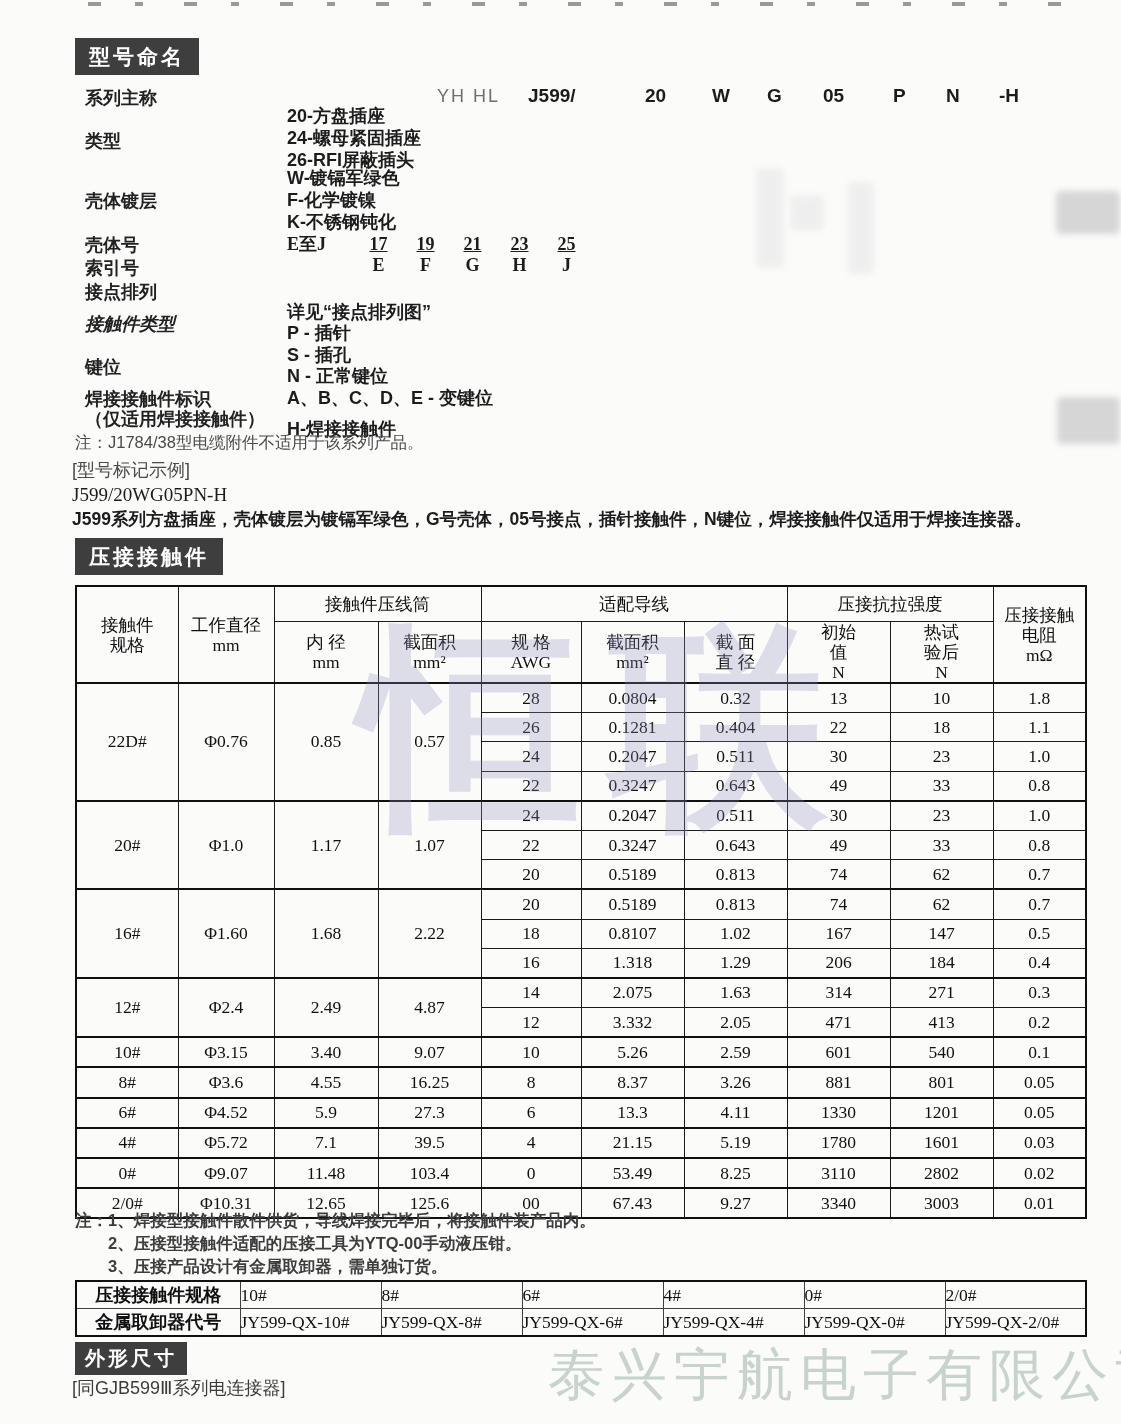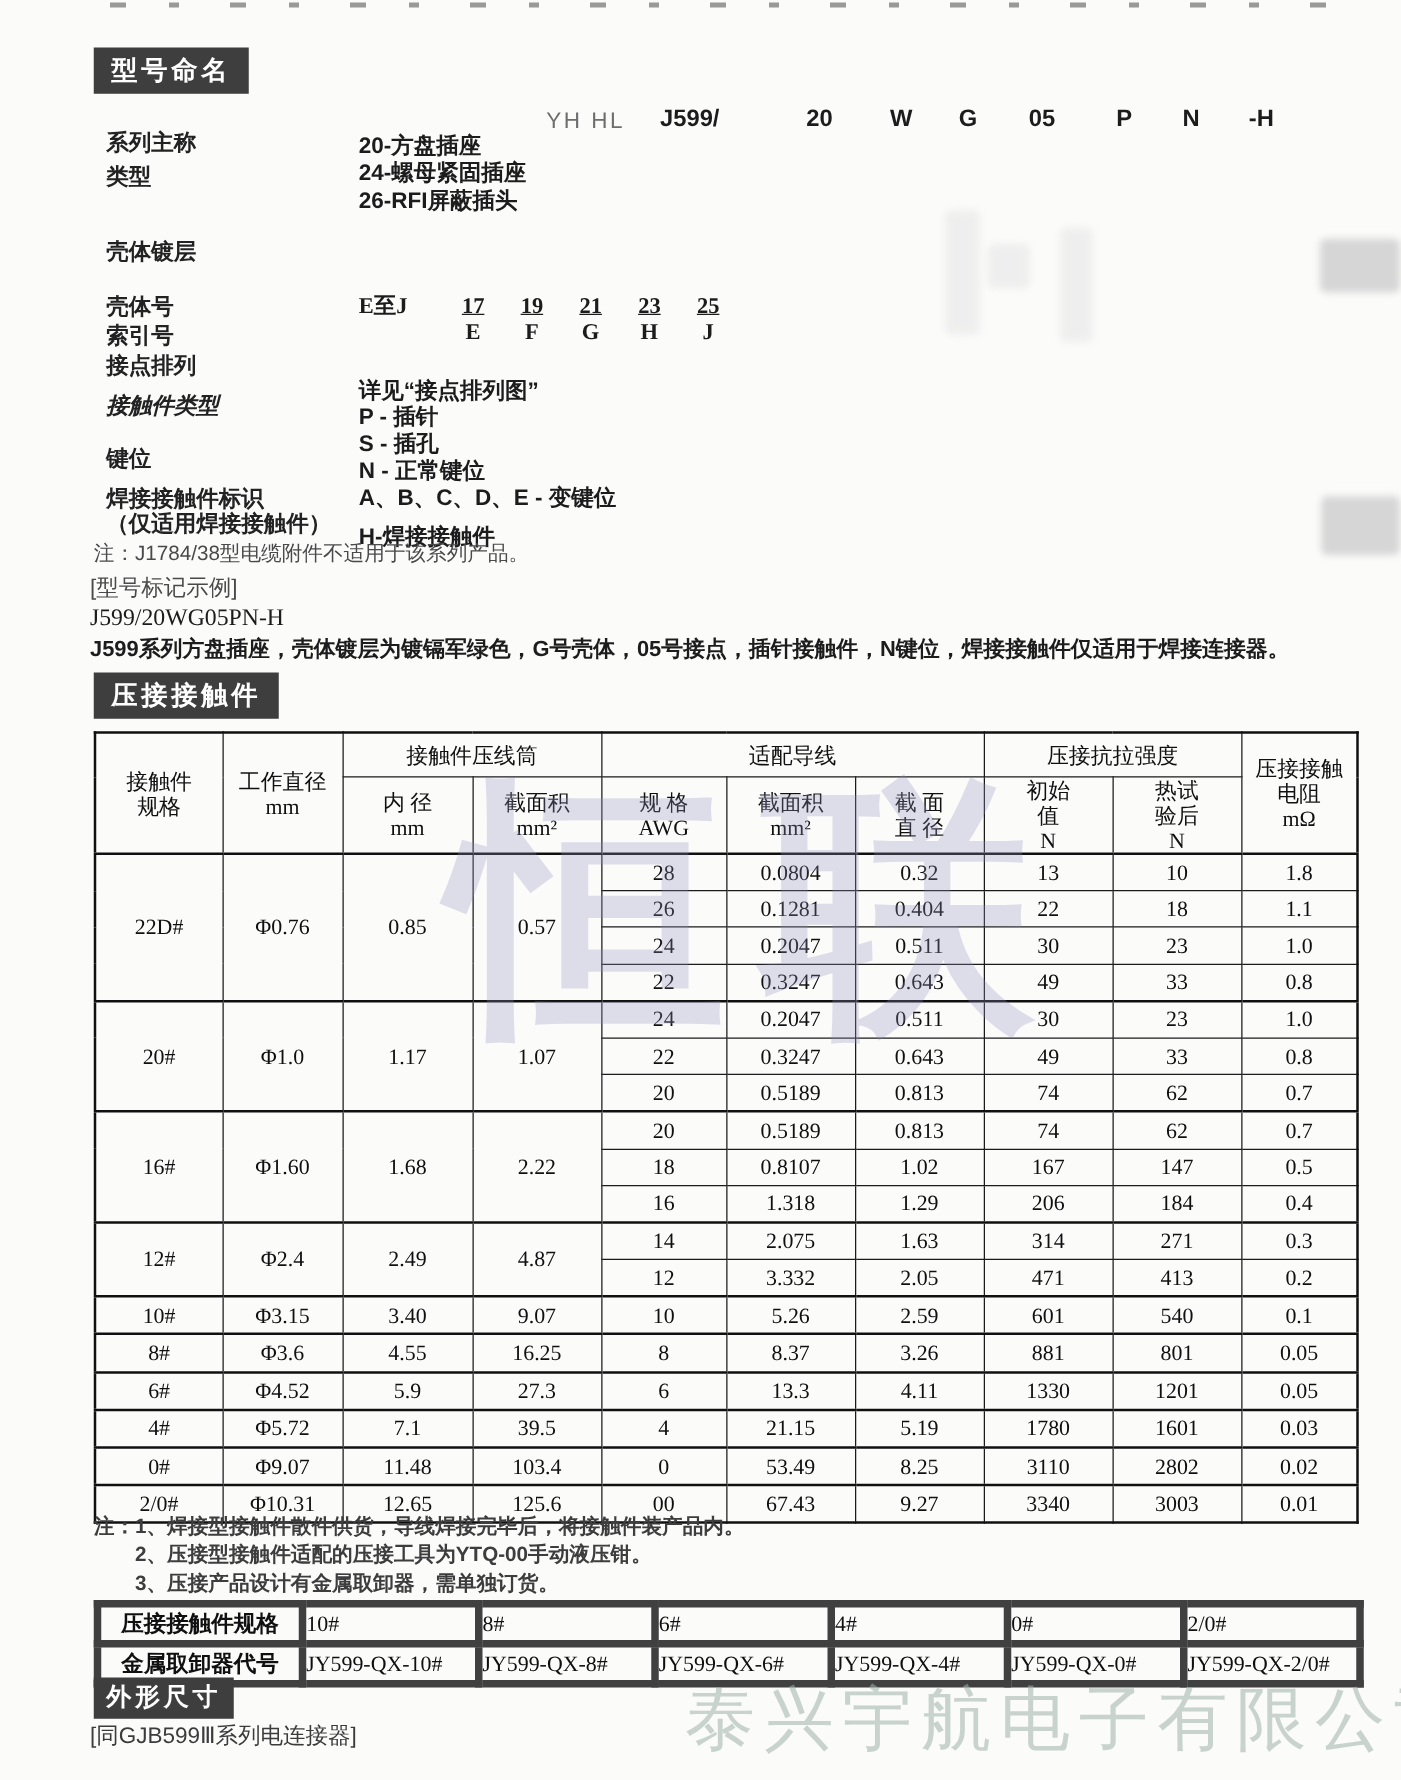--- a/index.html
+++ b/index.html
@@ -31,21 +31,21 @@
   table.crimp{border:2px solid #101010;}
   table.crimp th{font-weight:normal;white-space:pre-line;line-height:20px;font-size:17.5px;}
   table.crimp thead tr.r1 th{height:34px;}
   table.crimp thead tr.r2 th{height:58px;}
   table.crimp td{height:28.2px;}
   table.crimp tr.group-start td{border-top:2px solid #101010;}
   
   table.removal{position:absolute;left:75px;top:1280px;width:1010px;border-collapse:collapse;
       table-layout:fixed;font-size:17.5px;color:#101010;}
   table.removal{border:2px solid #101010;}
-  table.removal th,table.removal td{border:6px solid #404040;height:26px;padding:0;}
+  table.removal th,table.removal td{border:1px solid #404040;height:26px;padding:0;}
   table.removal th{font-weight:bold;font-size:18px;font-family:"Liberation Sans",sans-serif;}
   table.removal td{font-family:"Liberation Serif",serif;}
   .note-line{position:absolute;font-size:16.5px;font-weight:600;color:#3d3d3d;white-space:nowrap;}
   
   .wm-center{position:absolute;left:362px;top:608px;font-size:218px;line-height:240px;font-weight:bold;
       color:rgba(142,142,192,0.28);letter-spacing:30px;pointer-events:none;z-index:6;white-space:nowrap;}
   .wm-bottom{position:absolute;left:548px;top:1344px;font-size:56px;line-height:62px;
       color:rgba(158,178,168,0.55);letter-spacing:7px;pointer-events:none;z-index:6;white-space:nowrap;}
   .top-frag{position:absolute;left:88px;top:2px;width:1000px;height:4px;opacity:.45;
       background:repeating-linear-gradient(90deg,#222 0 13px,transparent 13px 47px,#222 47px 55px,transparent 55px 96px);}
@@ -60,39 +60,44 @@
   <div class="top-frag"></div>
 
   <div class="smudge" style="left:1056px;top:191px;width:64px;height:43px;"></div>
   <div class="smudge" style="left:1057px;top:397px;width:63px;height:47px;"></div>
   <div class="smudge faint" style="left:756px;top:168px;width:28px;height:100px;"></div>
   <div class="smudge faint" style="left:848px;top:182px;width:26px;height:92px;"></div>
   <div class="smudge faint" style="left:790px;top:195px;width:34px;height:36px;"></div>
 
   <div class="badge" style="left:75px;top:38px;">型号命名</div>
 
-  <div class="lbl" style="top:102px;">系列主称</div>
+  <div class="lbl" style="top:86px;">系列主称</div>
   <span class="stamp" style="left:437px;top:86px;">YH HL</span>
   <span class="code" style="left:528px;top:85px;">J599/</span>
   <span class="code" style="left:645px;top:85px;">20</span>
   <span class="code" style="left:712px;top:85px;">W</span>
   <span class="code" style="left:767px;top:85px;">G</span>
   <span class="code" style="left:823px;top:85px;">05</span>
   <span class="code" style="left:893px;top:85px;">P</span>
   <span class="code" style="left:946px;top:85px;">N</span>
   <span class="code" style="left:999px;top:85px;">-H</span>
 
   <div class="lbl" style="top:129px;">类型</div>
   <div class="vblock" style="top:105px;">
     <div>20-方盘插座</div>
     <div>24-螺母紧固插座</div>
     <div>26-RFI屏蔽插头</div>
   </div>
 
   <div class="lbl" style="top:189px;">壳体镀层</div>
+  <div class="vblock" style="top:167px;">
+    <div>W-镀镉军绿色</div>
+    <div>F-化学镀镍</div>
+    <div>K-不锈钢钝化</div>
+  </div>
 
   <div class="lbl" style="top:233px;">壳体号</div>
   <div class="lbl" style="top:256px;">索引号</div>
   <div class="shell-line" style="top:232px;">
     <span class="shell-prefix">E至J</span><span class="shell-cell num">17</span><span class="shell-cell num">19</span><span class="shell-cell num">21</span><span class="shell-cell num">23</span><span class="shell-cell num">25</span>
   </div>
   <div class="shell-line" style="top:255px;">
     <span class="shell-prefix"></span><span class="shell-cell">E</span><span class="shell-cell">F</span><span class="shell-cell">G</span><span class="shell-cell">H</span><span class="shell-cell">J</span>
   </div>
 

